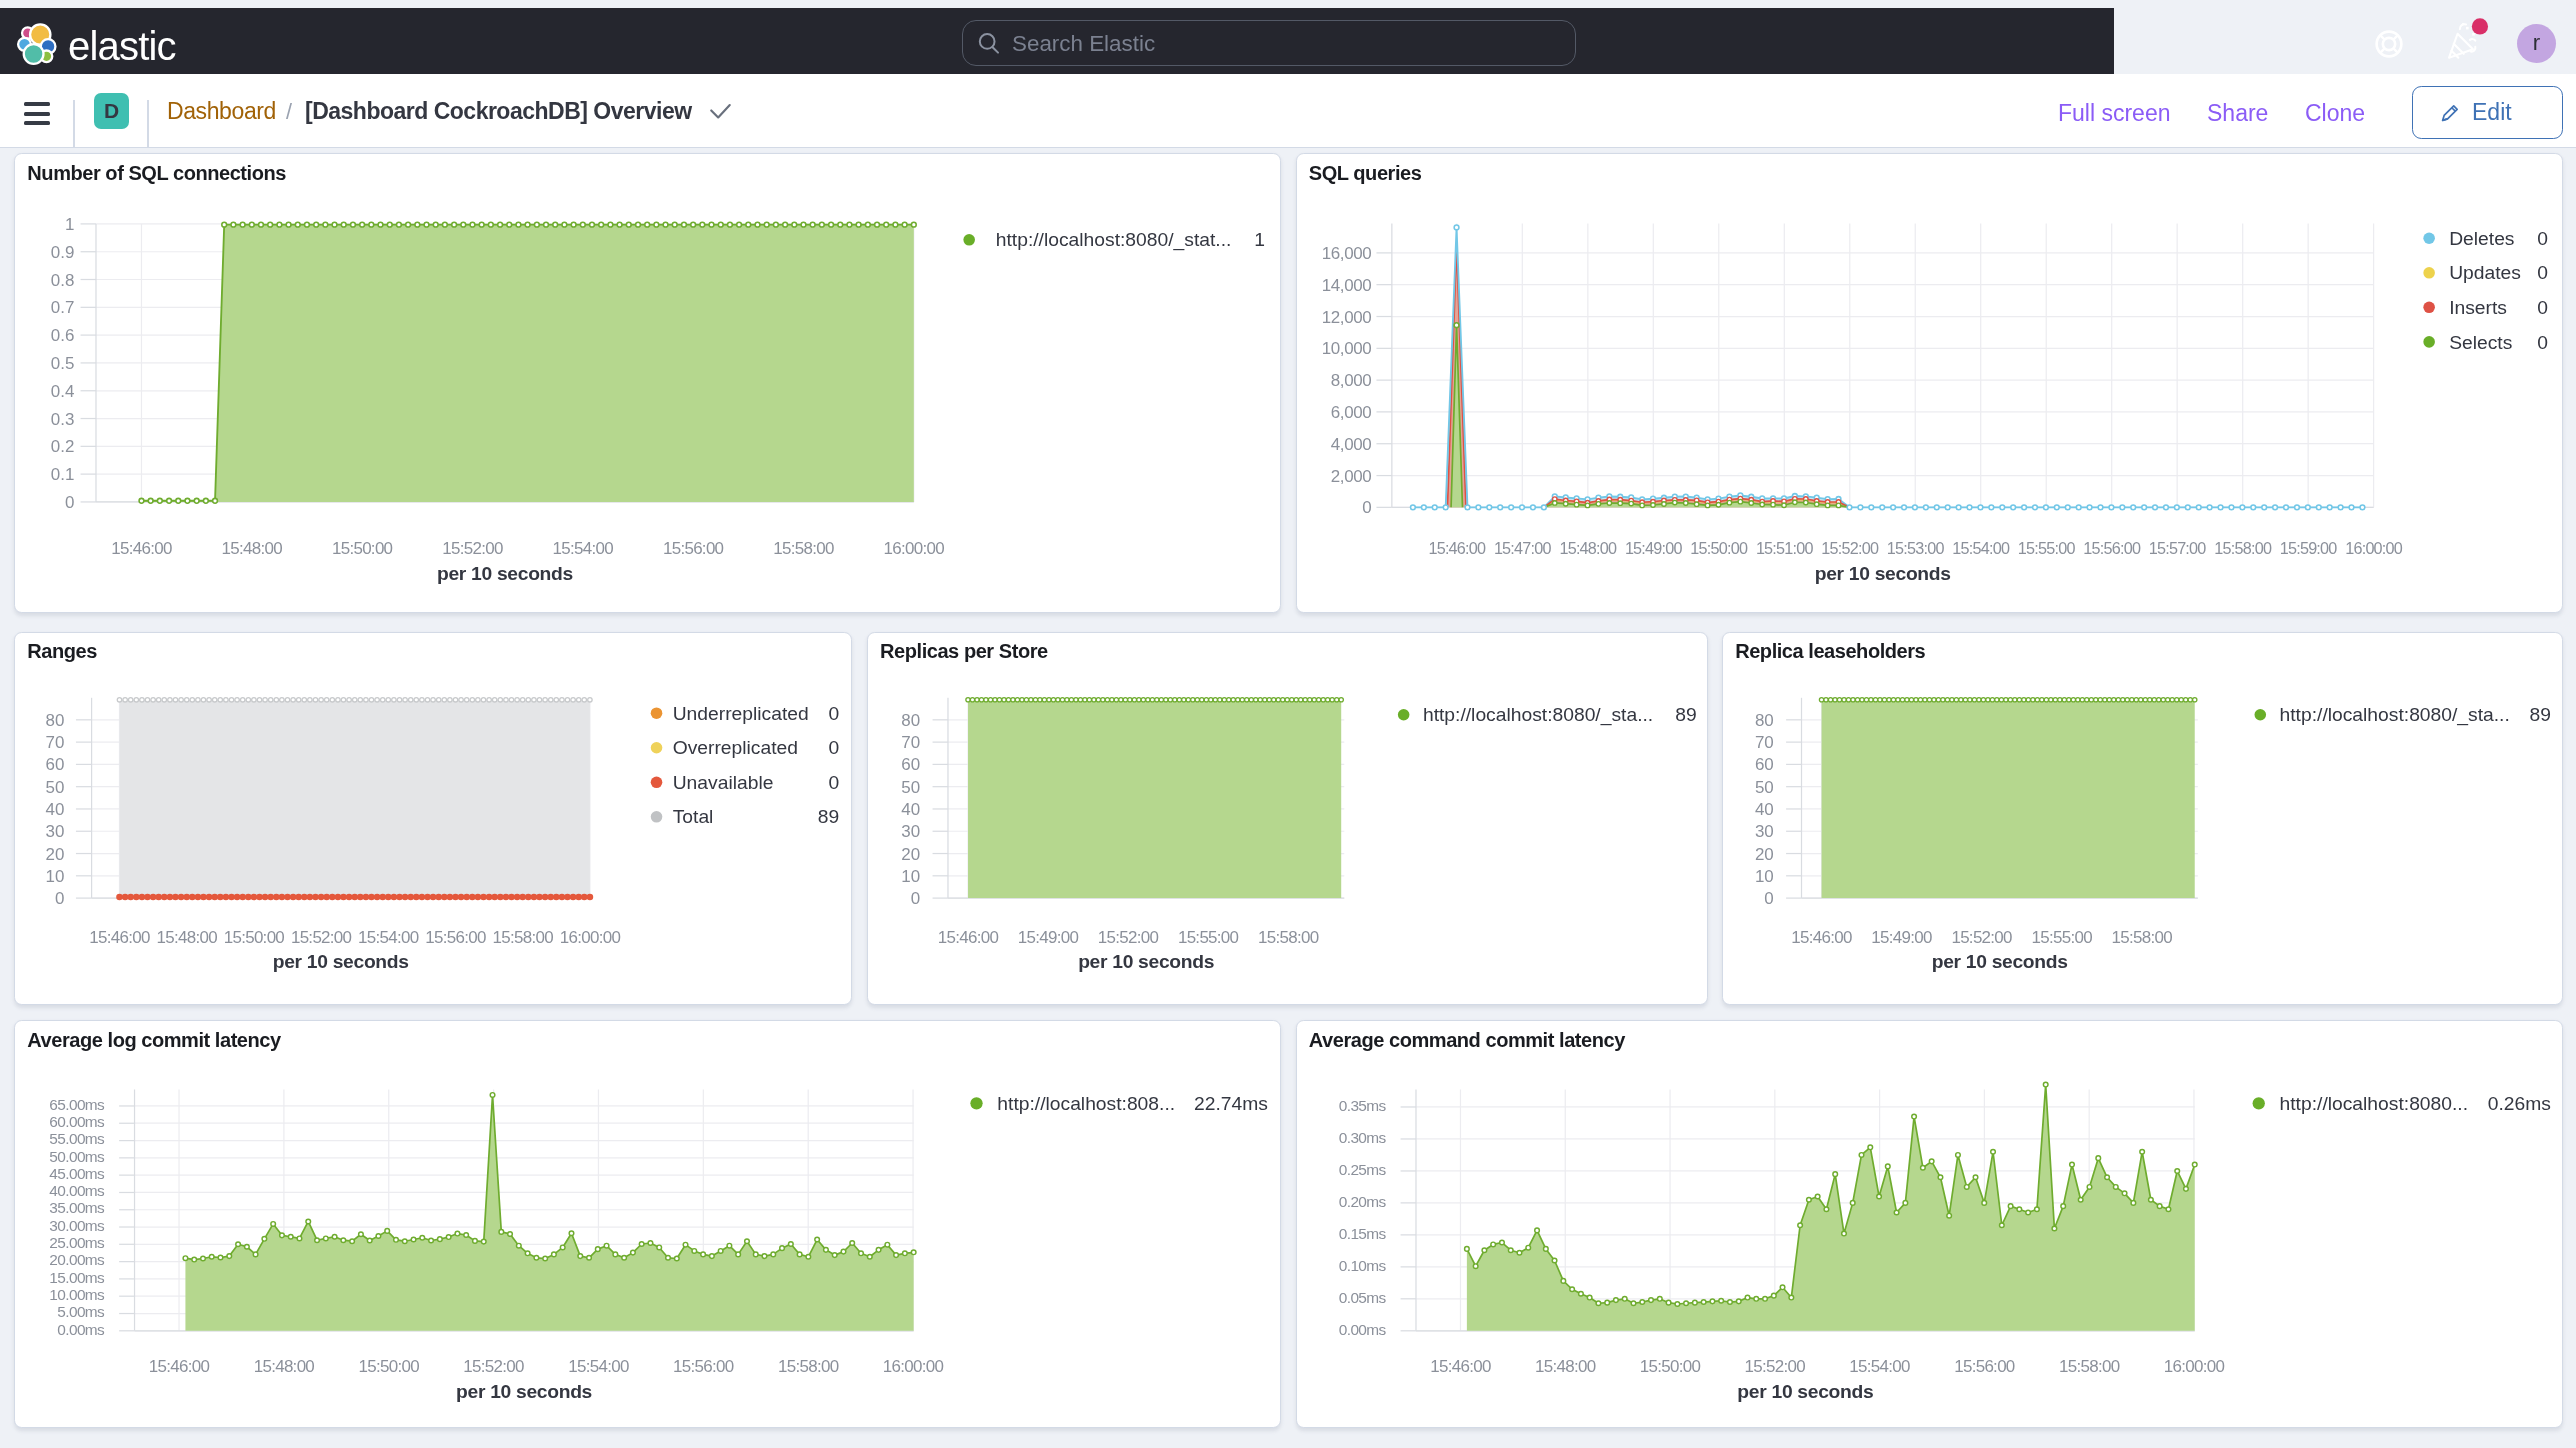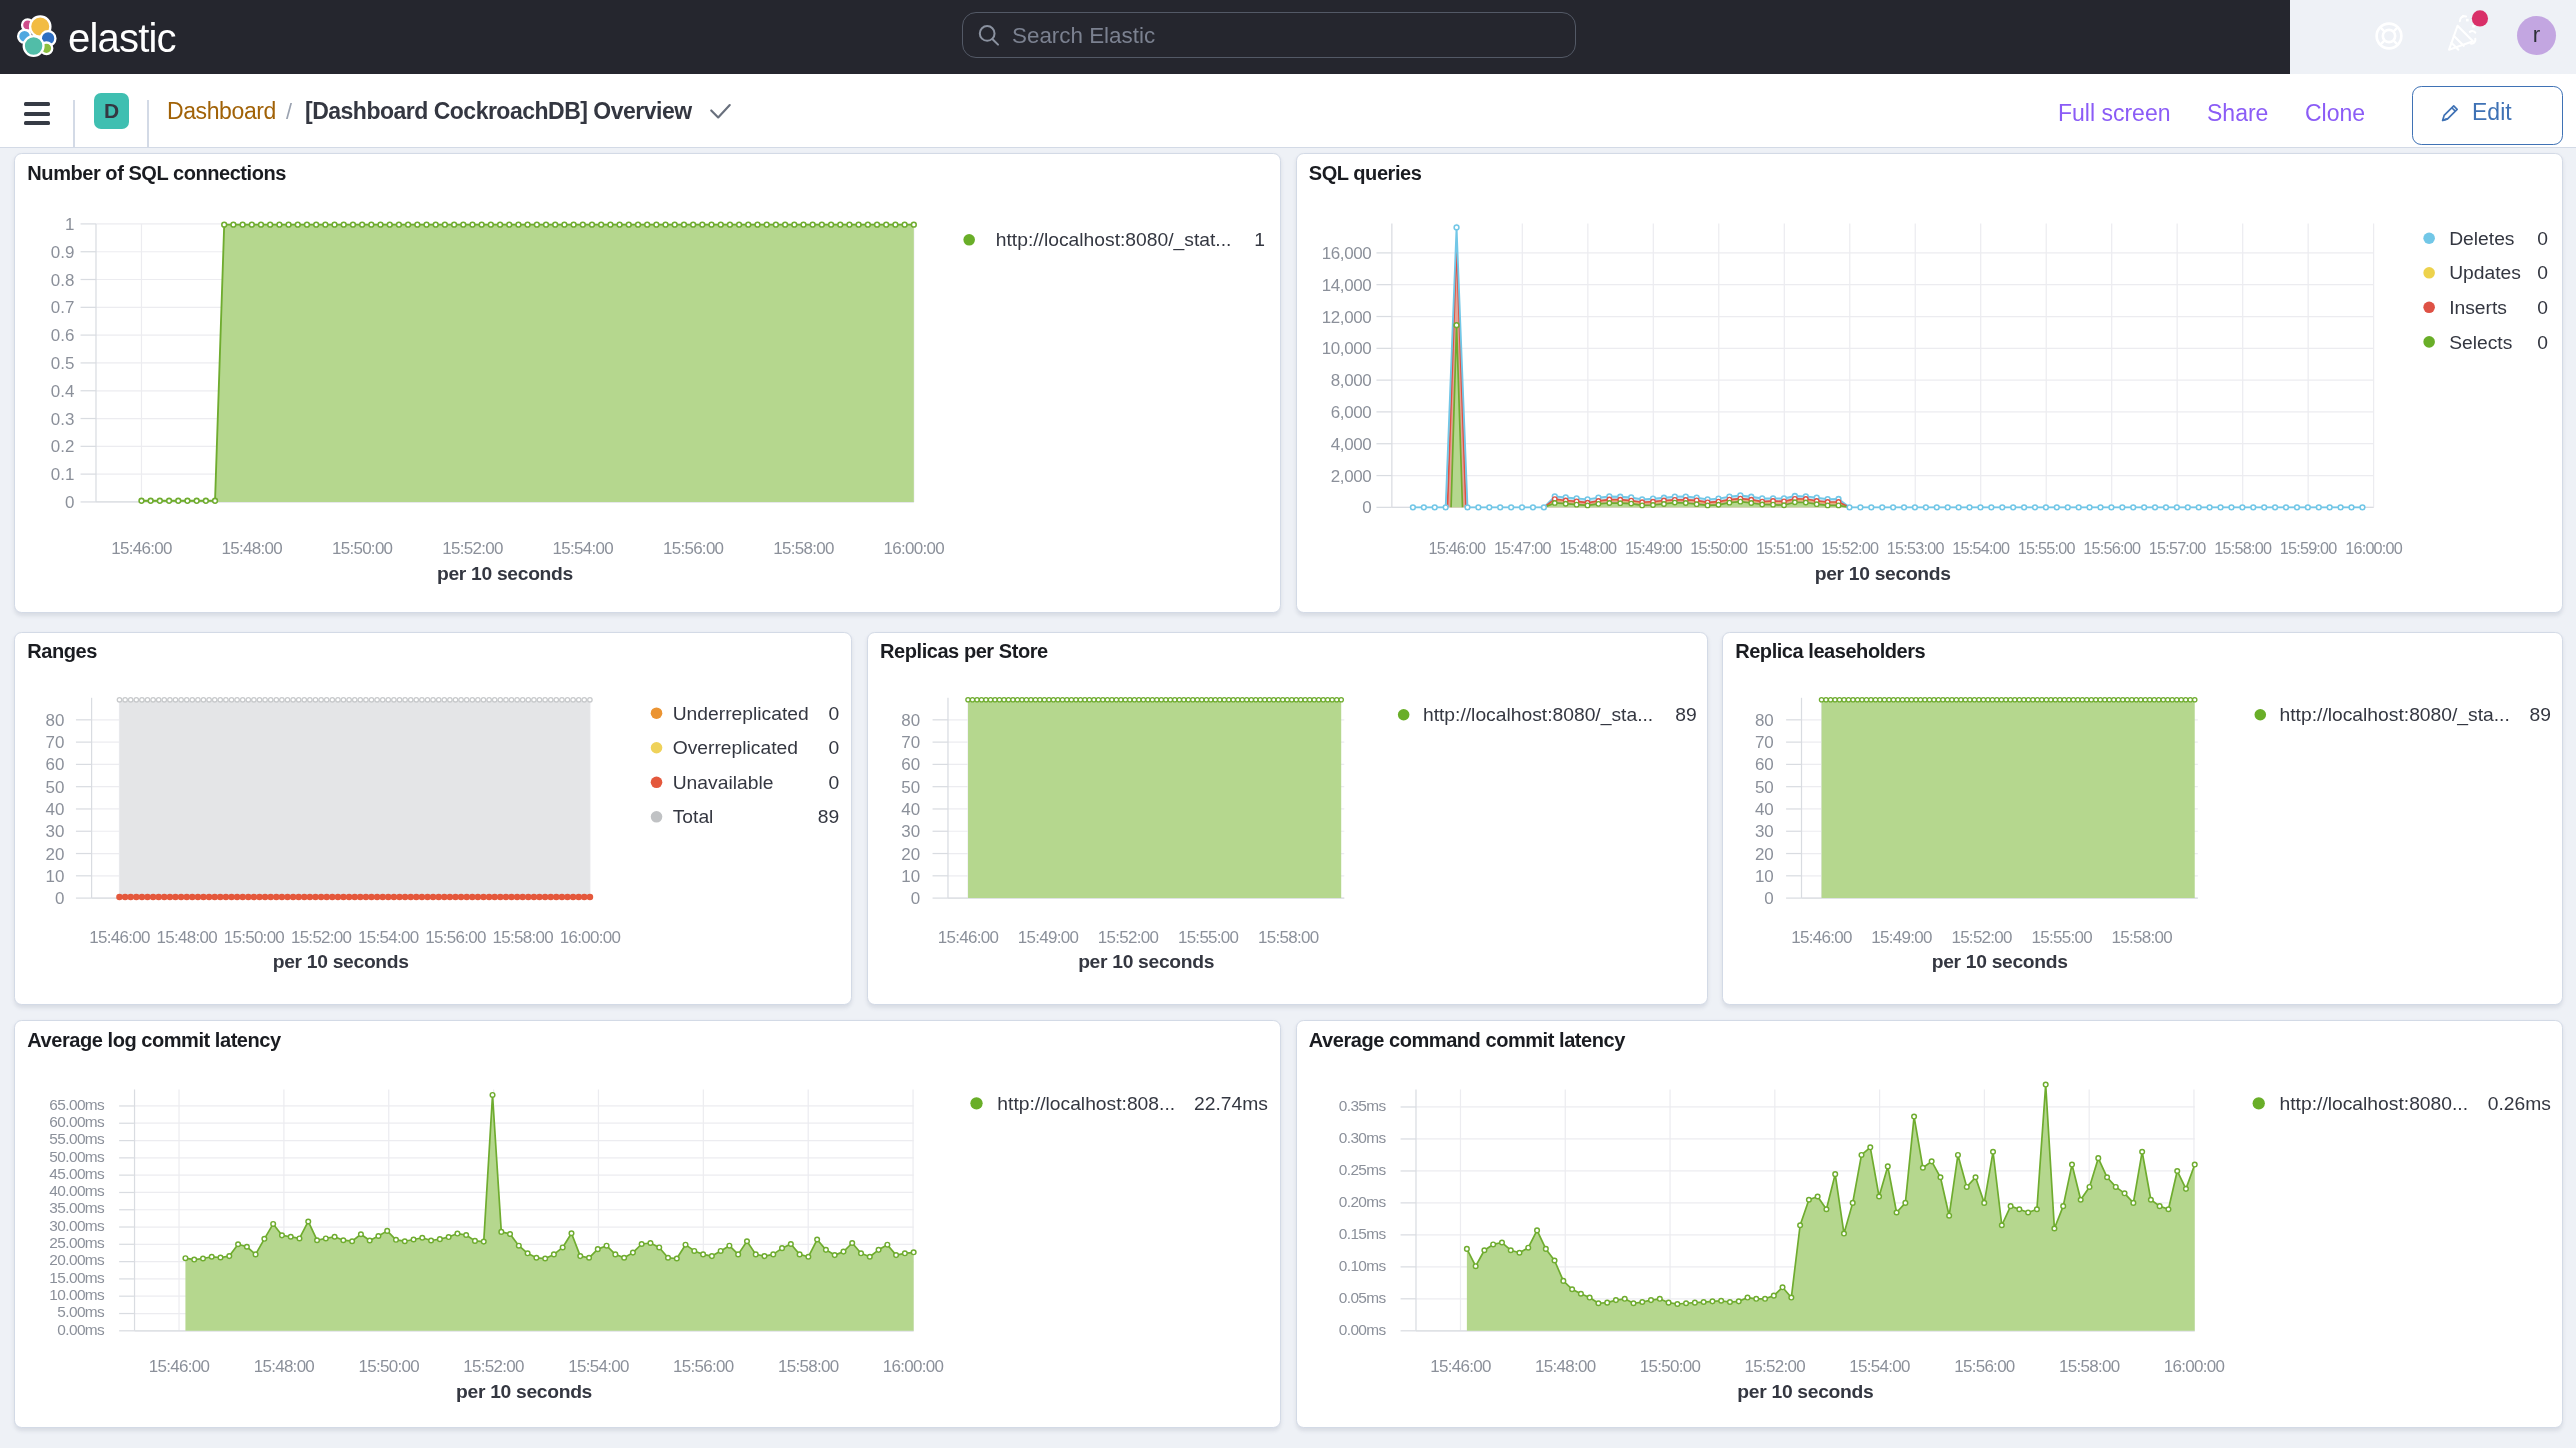--- a/index.html
+++ b/index.html
@@ -1,21 +1,21 @@
 <!DOCTYPE html>
 <html style="font-size:12.3px"><head><meta charset="utf-8">
 <style>
 * { margin:0; padding:0; box-sizing:border-box; }
 body { width:2576px; height:1448px; background:#eef1f6; font-family:"Liberation Sans", sans-serif; position:relative; overflow:hidden; }
 .panel { position:absolute; background:#fff; border:1.5px solid #d3dae6; border-radius:7.7px;
   box-shadow:0 2.3px 3.9px rgba(140,150,170,0.22); }
 .hdrlink { position:absolute; font-size:23px; color:#8b5cf6; top:100px; }
 </style></head>
 <body>
-<div style="position:absolute;left:0;top:0;width:2290px;height:74px;background:#25262e">
+<div style="position:absolute;left:0;top:8px;width:2114px;height:74px;background:#25262e">
 <svg width="74" height="74" viewBox="0 0 96 96" style="position:absolute;left:0;top:0">
 <g stroke="#fff" stroke-width="3">
 <circle cx="35.9" cy="32.4" r="7.3" fill="#cf4d8a"></circle>
 <circle cx="31.8" cy="47.1" r="8.3" fill="#4fa8e0"></circle>
 <circle cx="52.2" cy="34.5" r="13.2" fill="#f2bc43"></circle>
 <circle cx="62.4" cy="49.9" r="9.5" fill="#2f6fc2"></circle>
 <circle cx="60.3" cy="62.6" r="7.5" fill="#8cbf3f"></circle>
 <circle cx="43.6" cy="59.7" r="12.8" fill="#51bda8"></circle>
 </g>
     </svg>
@@ -66,21 +66,21 @@
 <span style="position:absolute;left:167px;top:24px;font-size:23px;color:#a16207;letter-spacing:-0.4px">Dashboard</span>
 <span style="position:absolute;left:286px;top:25px;font-size:21.6px;color:#9aa2b0">/</span>
 <span style="position:absolute;left:305px;top:23.5px;font-size:23px;font-weight:bold;color:#343741;letter-spacing:-0.5px">[Dashboard CockroachDB] Overview</span>
 </div>
 <svg width="25" height="18.5" viewBox="0 0 32 24" style="position:absolute;left:708px;top:102px">
 <polyline points="4,11 13,20 28,4" fill="none" stroke="#69707d" stroke-width="2.8" stroke-linecap="round" stroke-linejoin="round"></polyline>
 </svg>
 <span class="hdrlink" style="left:2058px">Full screen</span>
 <span class="hdrlink" style="left:2207px">Share</span>
 <span class="hdrlink" style="left:2305px">Clone</span>
-<div style="position:absolute;left:2412px;top:86px;width:151px;height:59px;border:1.5px solid #3f72b5;border-radius:9.3px;background:#fff">
+<div style="position:absolute;left:2412px;top:86px;width:151px;height:53px;border:1.5px solid #3f72b5;border-radius:9.3px;background:#fff">
 <svg width="23" height="23" viewBox="0 0 30 30" style="position:absolute;left:25px;top:14.7px">
 <g fill="none" stroke="#3f72b5" stroke-width="2.2" stroke-linejoin="round">
 <path d="M 6 24 L 8 17.5 L 20.5 5 L 25 9.5 L 12.5 22 Z"></path>
 <path d="M 6 24 L 12.5 22"></path>
 <path d="M 18 7.5 L 22.5 12"></path>
 </g>
     </svg>
 <span style="position:absolute;left:59px;top:11.6px;font-size:23px;color:#3f72b5">Edit</span>
 </div>
 <div class="panel" style="left:14px;top:153px;width:1267px;height:460px"></div>

